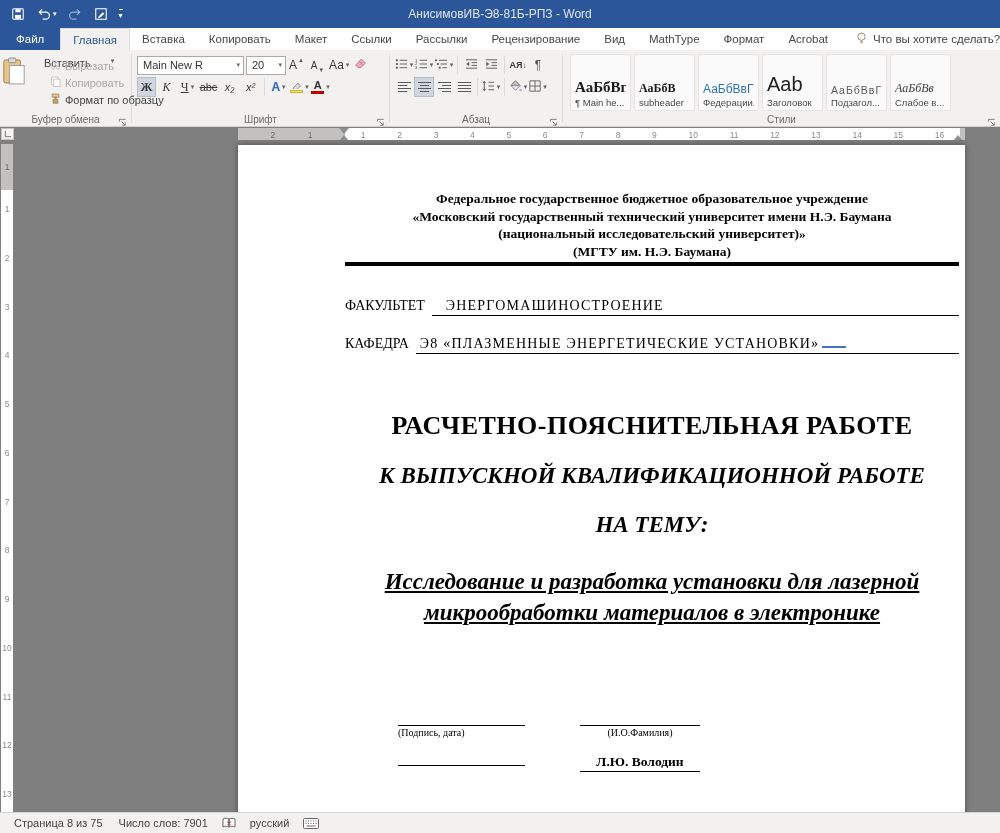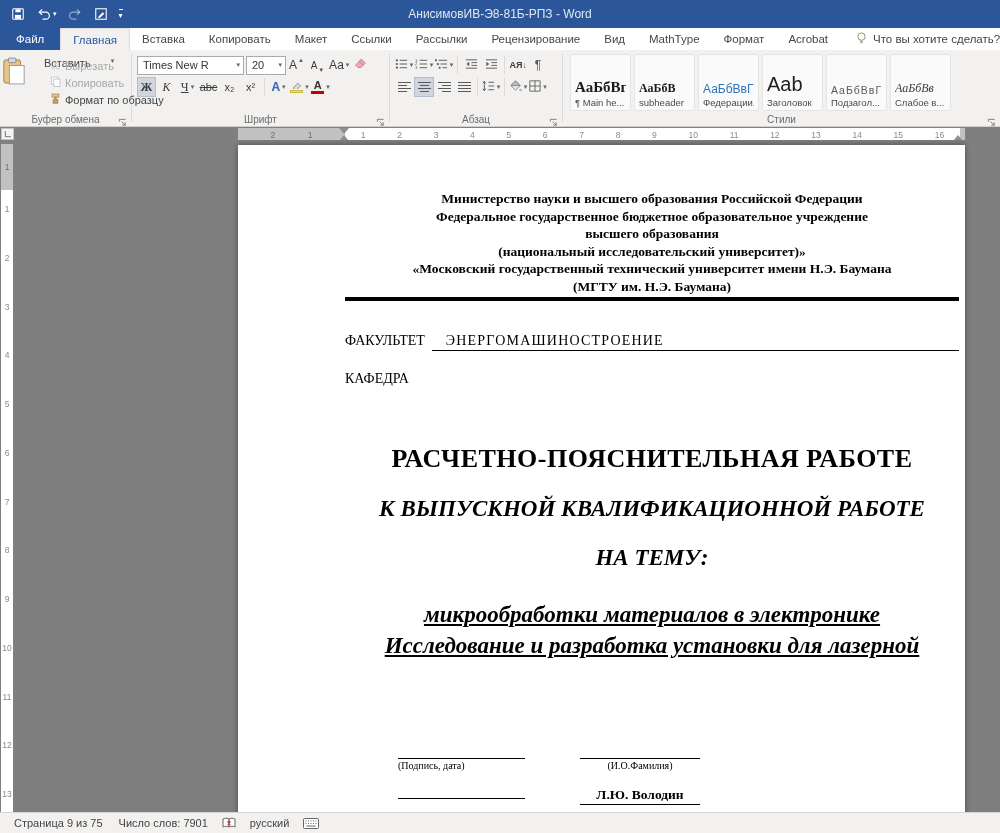--- a/index.html
+++ b/index.html
@@ -53,21 +53,21 @@
         font-size:12px;color:#3b3b3b;padding:0 1px;cursor:default;}
   .tbtn.active{background:#cfd6e0;border:1px solid #b5bdc9;box-sizing:border-box;}
   .tri{font-size:6px;color:#595959;margin-left:1px;}
   .tri.up{align-self:flex-start;margin-top:2px;}
   .tri.dn{align-self:flex-end;margin-bottom:2px;}
   .serif-b{font-family:"Liberation Serif",serif;}
   .bold-b{font-weight:bold;}
   .italic-b{font-style:italic;}
   .u-letter{text-decoration:underline;}
   .strike-b{text-decoration:line-through;font-size:11px;}
-  .sub-sup{font-size:11px;}
+  .sub-sup{font-size:11px;font-style:italic;}
   .effects-a{color:#3b6cb5;font-weight:bold;text-shadow:0 0 1px #9ab4dd;}
   .stack{display:inline-flex;flex-direction:column;align-items:center;line-height:10px;gap:1px;}
   .bar{display:block;width:13px;height:3px;}
   .bar.yellow{background:#f6e14a;border:1px solid #cdb93a;box-sizing:border-box;}
   .bar.red{background:#c00000;}
   .fc-a{font-size:11px;font-weight:bold;color:#333;}
 
   
   .parag{width:172px;padding:4px 2px 14px 4px;}
   .pbtn{min-width:20px;height:20px;display:inline-flex;align-items:center;justify-content:center;color:#595959;}
@@ -273,21 +273,21 @@
             <path d="M1.5 4V1.5H8.5" stroke="#777" fill="none"></path>
             <path d="M4 4l4 4M8 4.8V8H4.8" stroke="#777" fill="none"></path>
           </svg></span>
     </div>
 
     <div class="vsep" data-name="group-separator"></div>
 
     <div class="rgroup fontg" data-name="group-font">
       <div class="frow" data-name="font-row-1">
         <div class="combo font-name" data-name="font-family-combo">
-          <span data-name="font-family-value">Times New R</span>
+          <span data-name="font-family-value">Main New R</span>
           <span class="caret" data-name="chevron-down-icon">▾</span>
         </div>
         <div class="combo font-size" data-name="font-size-combo">
           <span data-name="font-size-value">20</span>
           <span class="caret" data-name="chevron-down-icon">▾</span>
         </div>
         <span class="tbtn" data-name="grow-font-button">
             <span data-name="grow-font-label">А</span>
             <span class="tri up" data-name="triangle-up-icon">▲</span>
           </span>
@@ -555,46 +555,45 @@
           <span data-name="ruler-number">11</span>
           <span data-name="ruler-number">12</span>
           <span data-name="ruler-number">13</span>
         </div>
     </div>
 
     <div class="page" data-name="document-page">
       <div class="page-content" data-name="page-content">
 
         <div class="doc-header" data-name="document-header">
-            <span data-name="header-line">Министерство науки и высшего образования Российской Федерации</span>
             <span data-name="header-line">Федеральное государственное бюджетное образовательное учреждение</span>
-            <span data-name="header-line">высшего образования</span>
+            <span data-name="header-line">«Московский государственный технический университет имени Н.Э. Баумана</span>
             <span data-name="header-line">(национальный исследовательский университет)»</span>
-            <span data-name="header-line">«Московский государственный технический университет имени Н.Э. Баумана</span>
             <span data-name="header-line">(МГТУ им. Н.Э. Баумана)</span>
           </div>
 
         <div class="thick-rule" data-name="header-rule"></div>
 
         <div class="field-line" data-name="faculty-line">
           <span class="field-label" data-name="faculty-label">ФАКУЛЬТЕТ</span>
           <span class="field-fill" data-name="faculty-fill-line"><span class="field-value" data-name="faculty-value">ЭНЕРГОМАШИНОСТРОЕНИЕ</span></span>
         </div>
 
         <div class="field-line dept" data-name="department-line">
           <span class="field-label" data-name="department-label">КАФЕДРА</span>
+          <span class="field-fill" data-name="department-fill-line"><span class="field-value" data-name="department-value">Э8 «ПЛАЗМЕННЫЕ ЭНЕРГЕТИЧЕСКИЕ УСТАНОВКИ»</span><span class="grammar-mark" data-name="grammar-mark"></span></span>
         </div>
 
         <h1 class="main-title" data-name="document-title">РАСЧЕТНО-ПОЯСНИТЕЛЬНАЯ РАБОТЕ</h1>
         <h2 class="subtitle" data-name="document-subtitle">К ВЫПУСКНОЙ КВАЛИФИКАЦИОННОЙ РАБОТЕ</h2>
         <h2 class="subtitle topic-label" data-name="topic-label">НА ТЕМУ:</h2>
 
         <div class="topic" data-name="topic-title">
+          <div class="topic-line" data-name="topic-line-1">Исследование и разработка установки для лазерной</div>
           <div class="topic-line" data-name="topic-line-2">микрообработки материалов в электронике</div>
-          <div class="topic-line" data-name="topic-line-1">Исследование и разработка установки для лазерной</div>
         </div>
 
         <div class="sig-block" data-name="signature-block">
           <div class="sig-row" data-name="student-row">
             <div class="c2" data-name="signature-cell">
               <div class="sig-line" data-name="signature-line"></div>
               <div class="sig-caption" data-name="signature-caption">(Подпись, дата)</div>
             </div>
             <div class="c3" data-name="name-cell">
               <div class="sig-line" data-name="name-line"></div>
@@ -609,21 +608,21 @@
               <span class="supervisor-name" data-name="supervisor-name">Л.Ю. Володин</span>
             </div>
           </div>
         </div>
 
       </div>
     </div>
   </main>
 
   <footer class="statusbar" data-name="status-bar">
-    <span class="sb-item" data-name="page-indicator">Страница 9 из 75</span>
+    <span class="sb-item" data-name="page-indicator">Страница 8 из 75</span>
     <span class="sb-item" data-name="word-count">Число слов: 7901</span>
     <span class="sb-icon" data-name="proofing-errors-icon">
         <svg width="14" height="12" viewBox="0 0 14 12">
           <path d="M1 2c2-1 4-1 6 0v8c-2-1-4-1-6 0zM13 2c-2-1-4-1-6 0v8c2-1 4-1 6 0z" fill="#fff" stroke="#666"></path>
           <path d="M5.5 4.5l3 3M8.5 4.5l-3 3" stroke="#b33" stroke-width="1.1"></path>
         </svg>
       </span>
     <span class="sb-item" data-name="language-indicator">русский</span>
     <span class="sb-icon" data-name="keyboard-icon">
         <svg width="16" height="11" viewBox="0 0 16 11">

